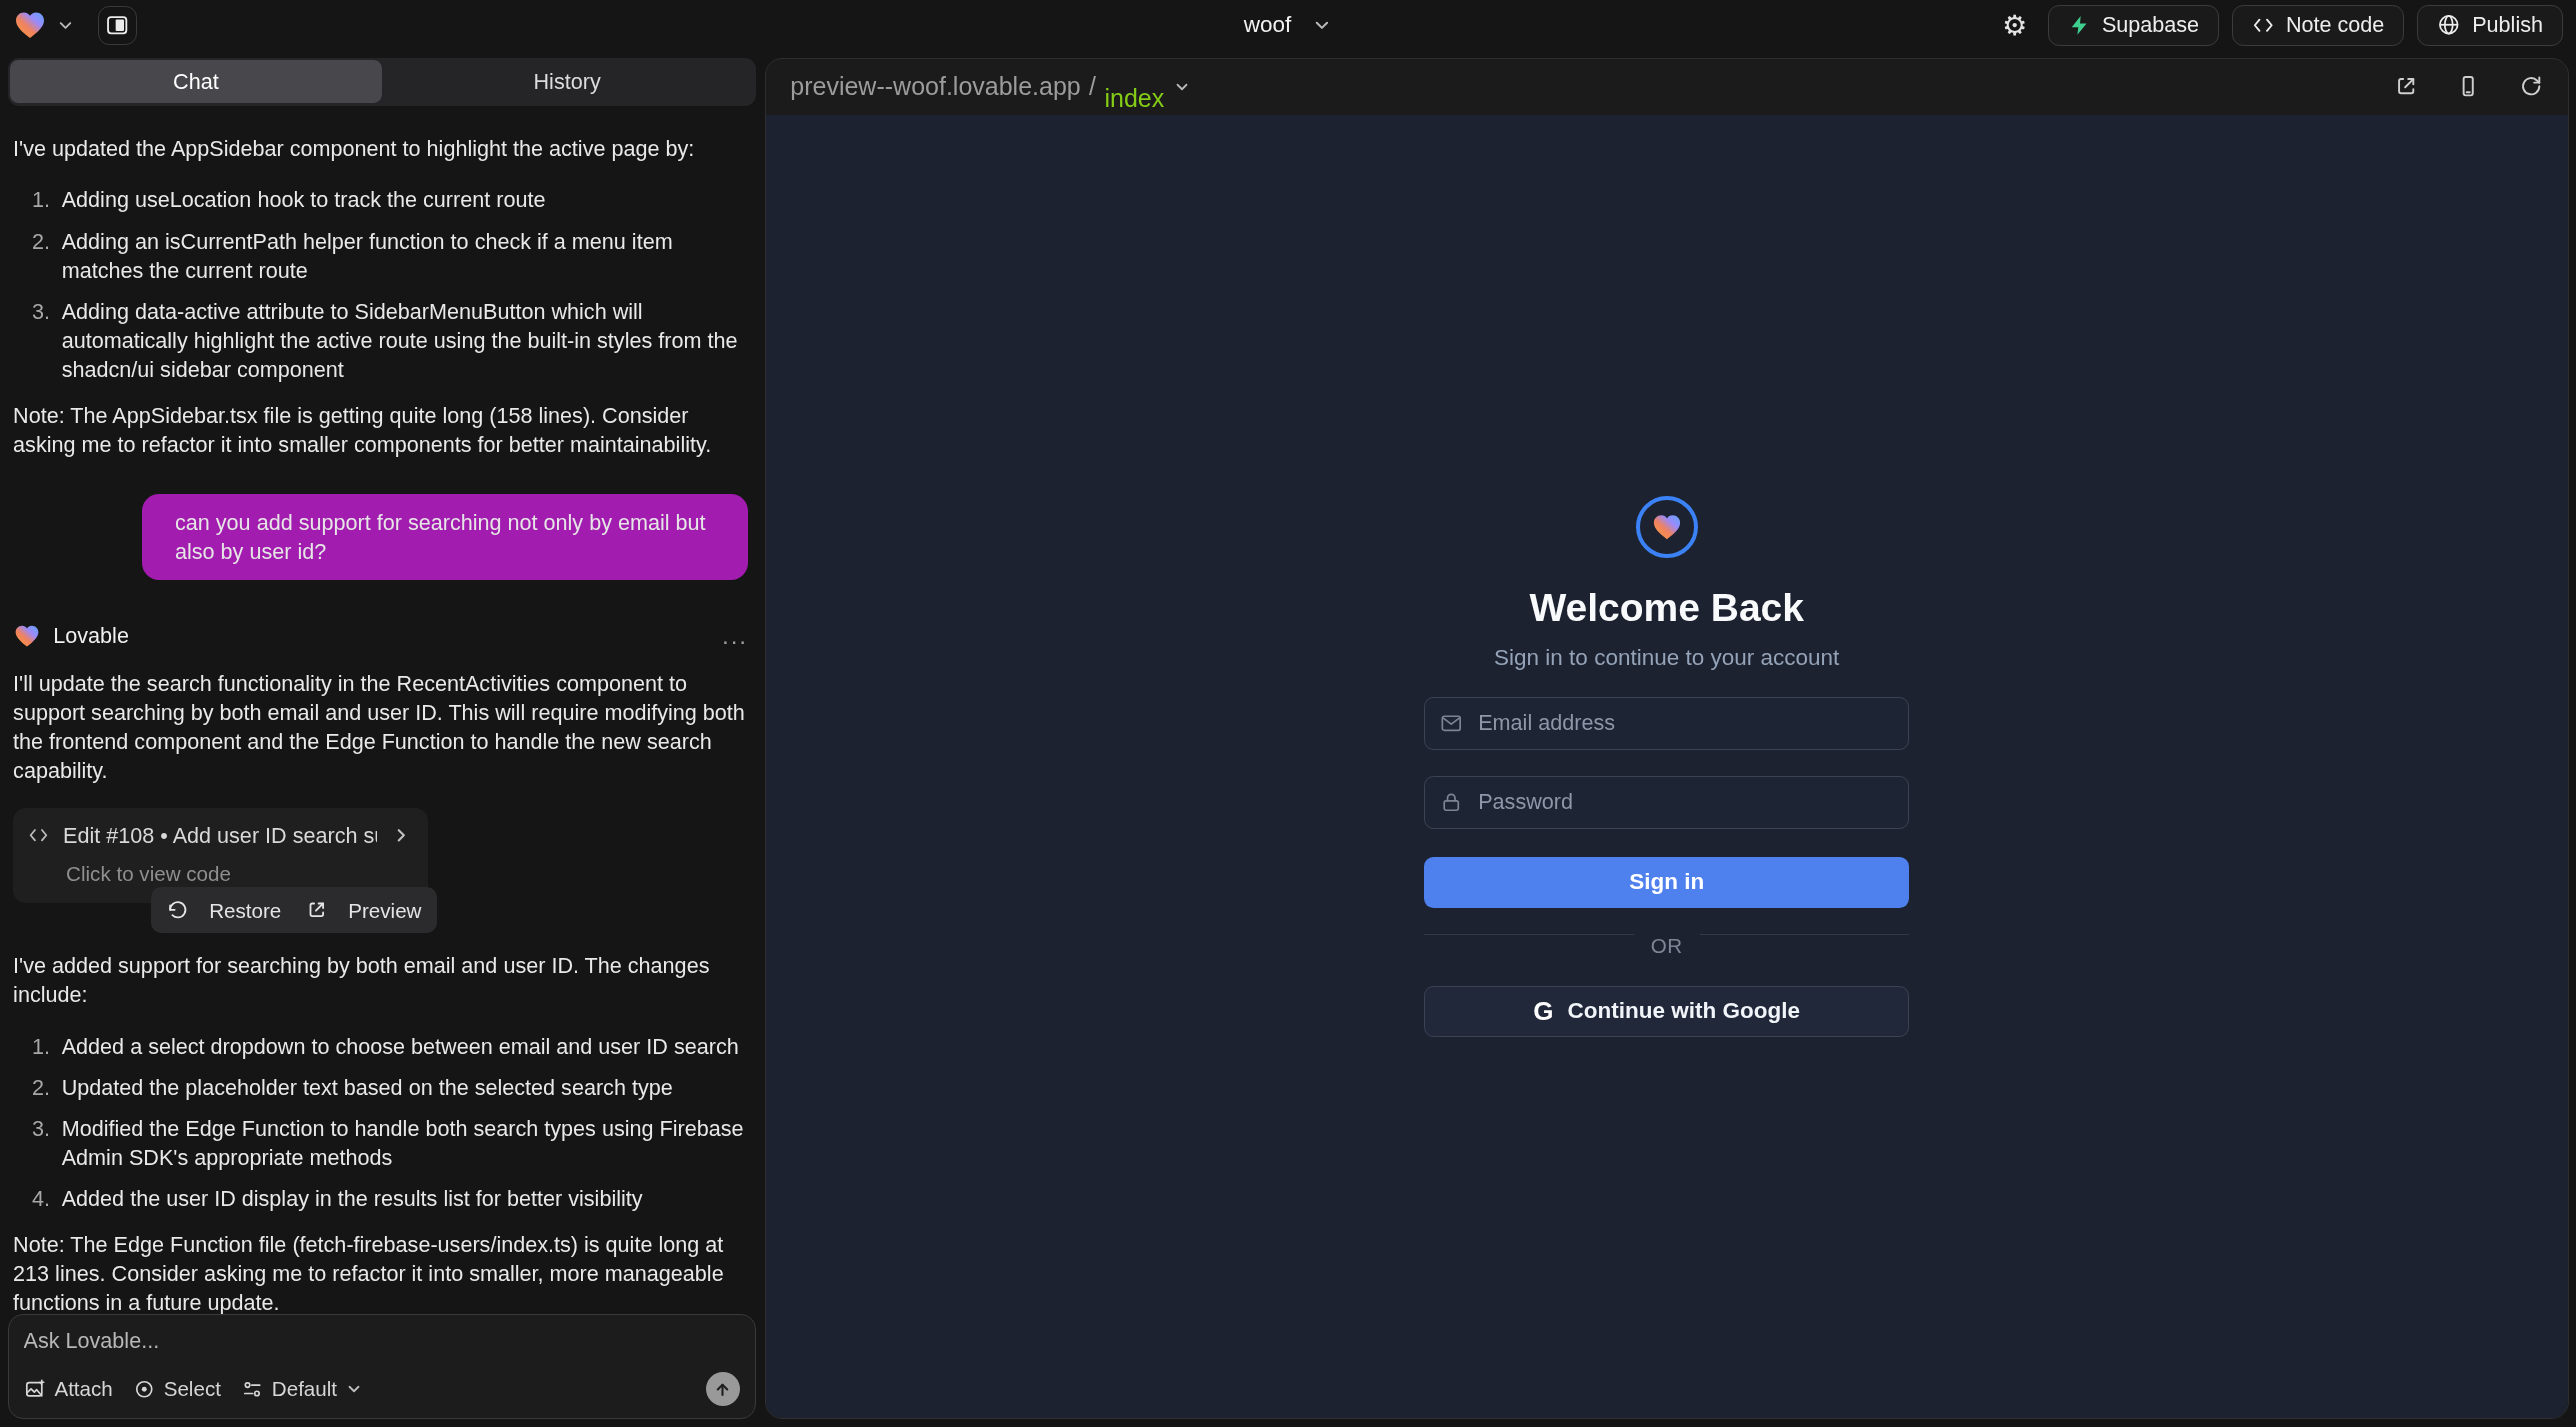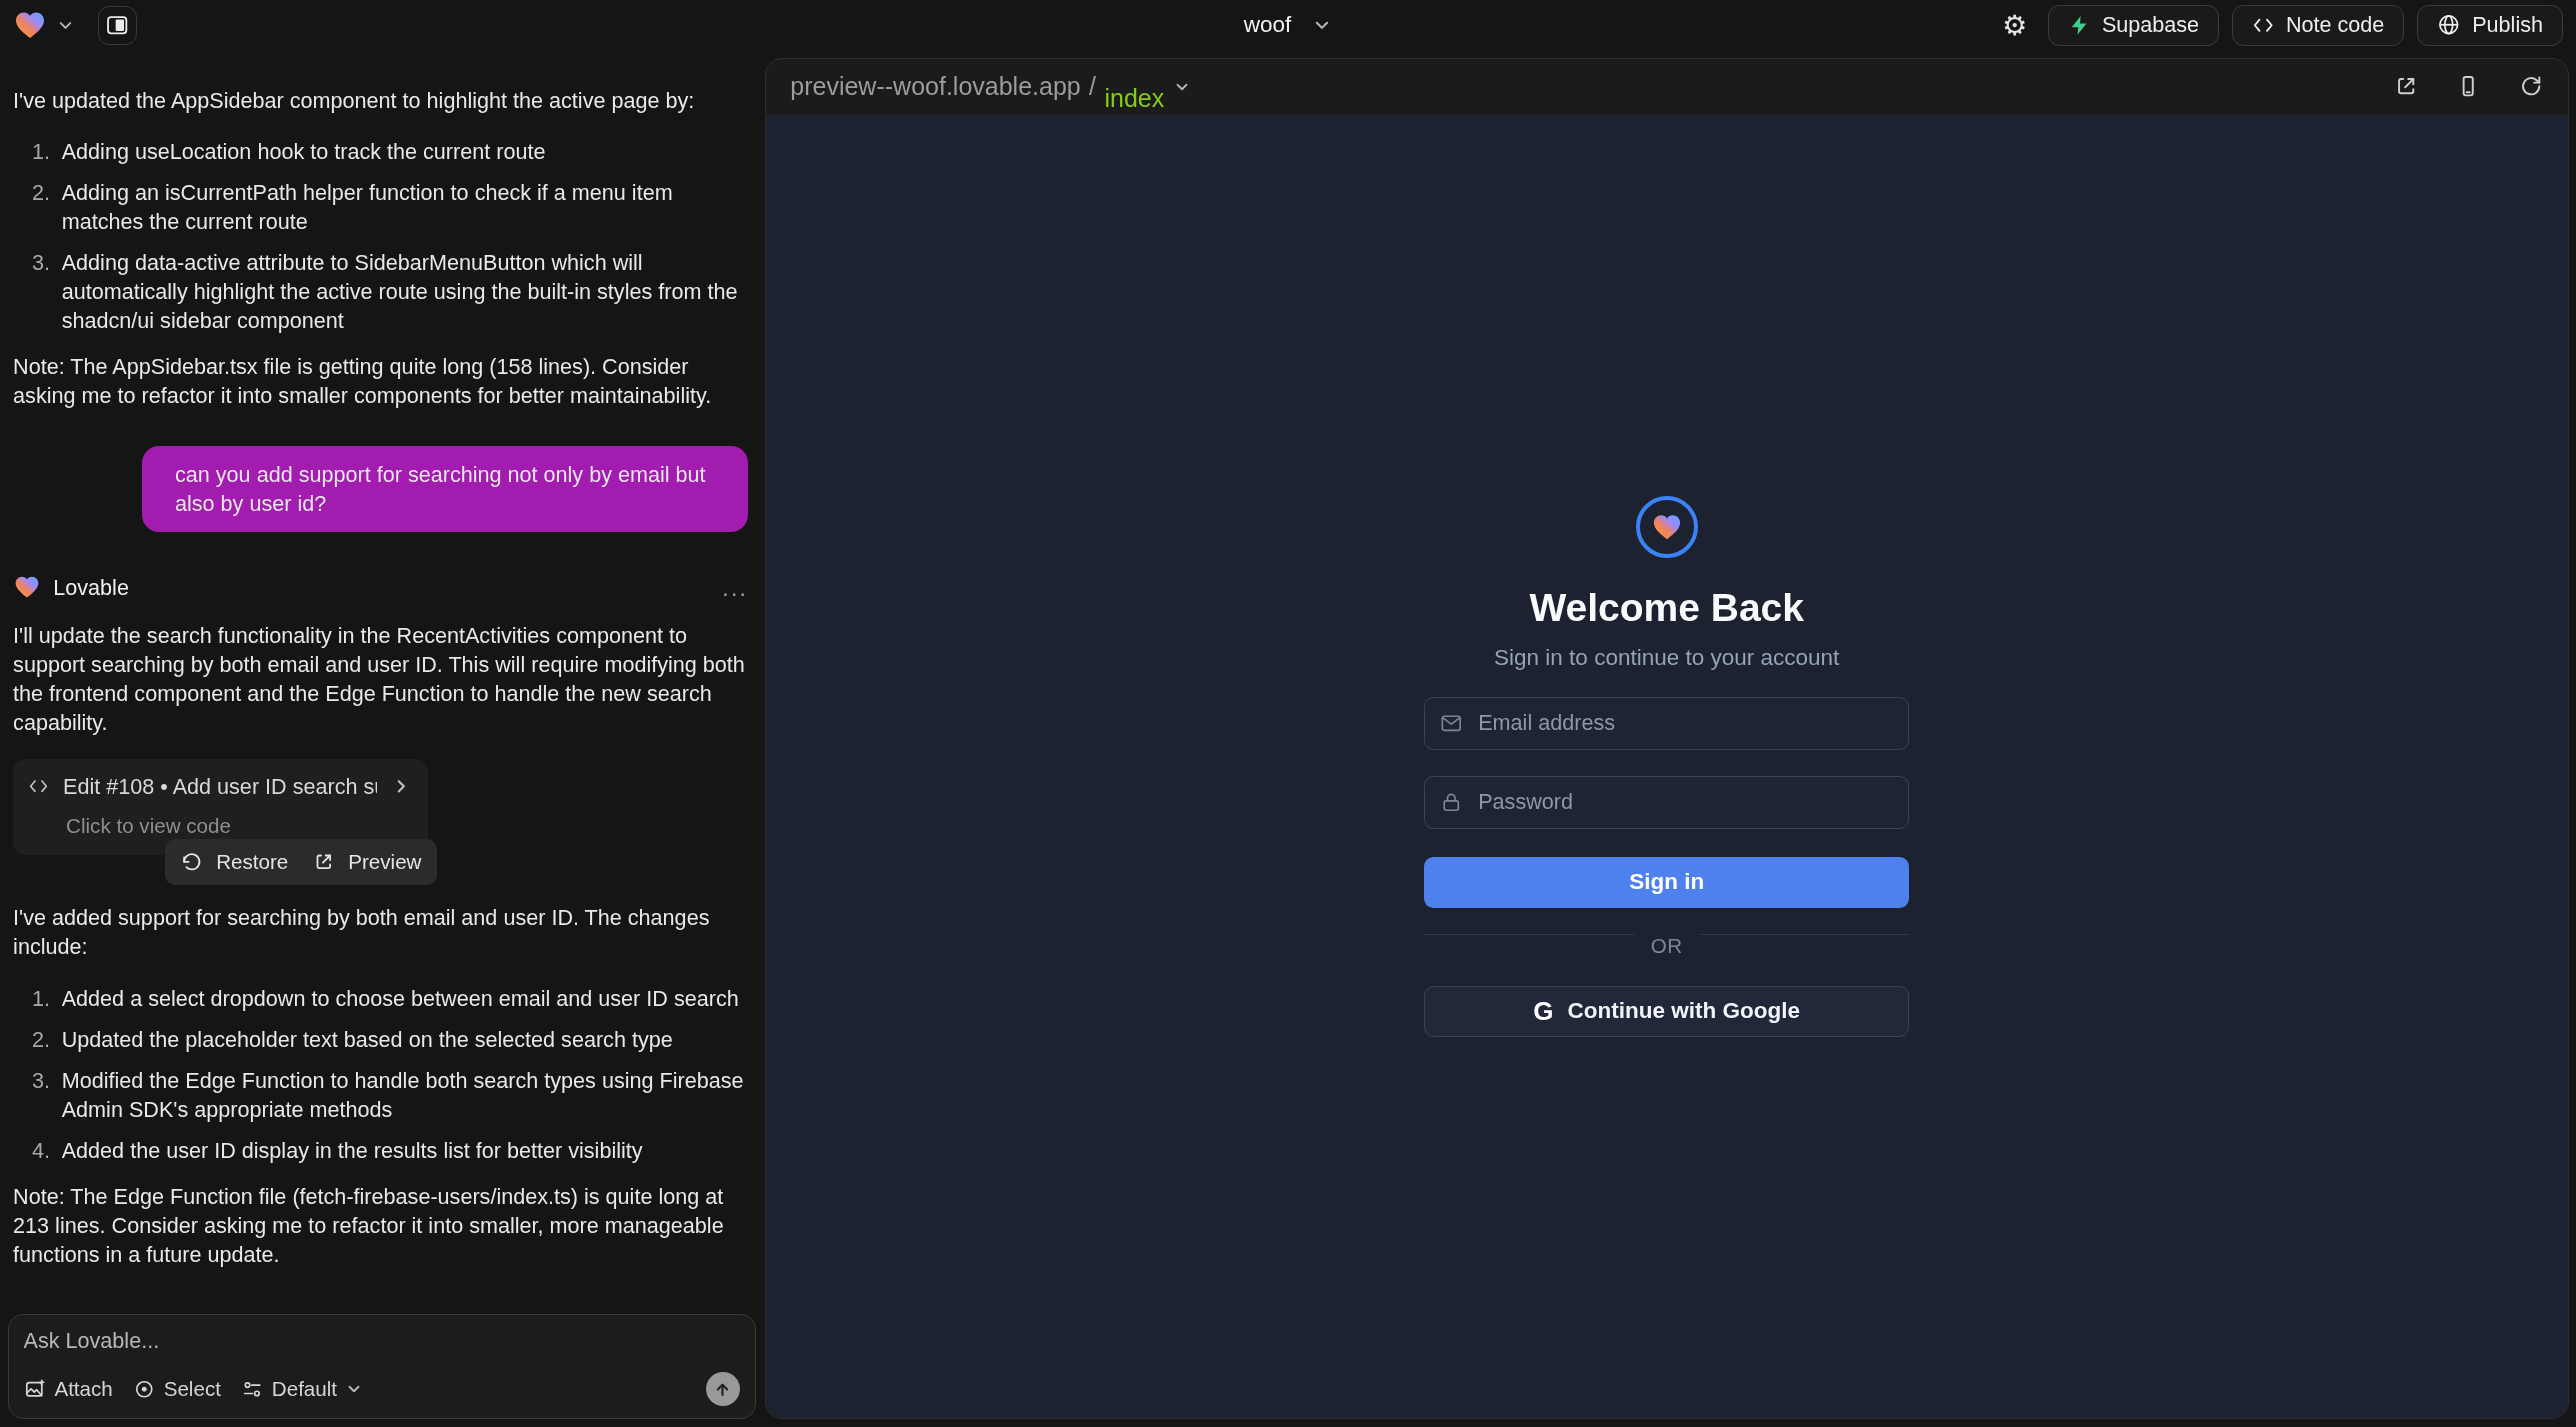--- a/index.html
+++ b/index.html
@@ -91,21 +91,21 @@
   }
   .edit-card-row { display: flex; align-items: center; gap: 14px; }
   .edit-card-title { font-size: 21.6px; color: #d9d9d9; white-space: nowrap; overflow: hidden; }
   .edit-card-chev { margin-left: auto; color: #c2c2c2; flex: none; }
   .edit-card-sub { margin-top: 9.4px; padding-left: 38px; font-size: 20.6px; color: #8f8f8f; }
   .edit-toolbar {
     position: absolute; right: -9.4px; bottom: -30px;
     display: flex; align-items: center; gap: 24.4px;
     background: #2b2b2d; border-radius: 10.3px; padding: 8.4px 16px;
   }
-  .edit-toolbar .tool { display: flex; align-items: center; gap: 14px; font-size: 20.6px; color: #e4e4e4; cursor: pointer; }
+  .edit-toolbar .tool { display: flex; align-items: center; gap: 21px; font-size: 20.6px; color: #e4e4e4; cursor: pointer; }
 
   
   .composer {
     flex: none; margin-top: auto; height: 105px;
     background: #1c1c1c; border: 0.9px solid #3a3a3a; border-radius: 15px;
     padding: 13px 15px 11.3px 15px; display: flex; flex-direction: column;
   }
   .composer textarea {
     background: transparent; border: none; outline: none; resize: none;
     color: #e6e6e6; font-size: 21.6px; font-family: "Liberation Sans", sans-serif;
@@ -239,20 +239,24 @@
           <path d="M3.5 12h17"></path>
         </svg>
       <span>Publish</span>
     </button>
   </div>
 </header>
 
 <div class="main">
 
   <section class="chat-panel">
+    <div class="tabbar">
+      <div class="tab active">Chat</div>
+      <div class="tab">History</div>
+    </div>
 
     <div class="chat-scroll">
       <p>I've updated the AppSidebar component to highlight the active page by:</p>
 
       <ol class="chat-list">
 
       <li>Adding useLocation hook to track the current route</li>
           <li>Adding an isCurrentPath helper function to check if a menu item matches the current route</li>
           <li>Adding data-active attribute to SidebarMenuButton which will automatically highlight the active route using the built-in styles from the shadcn/ui sidebar component</li>
         </ol>

